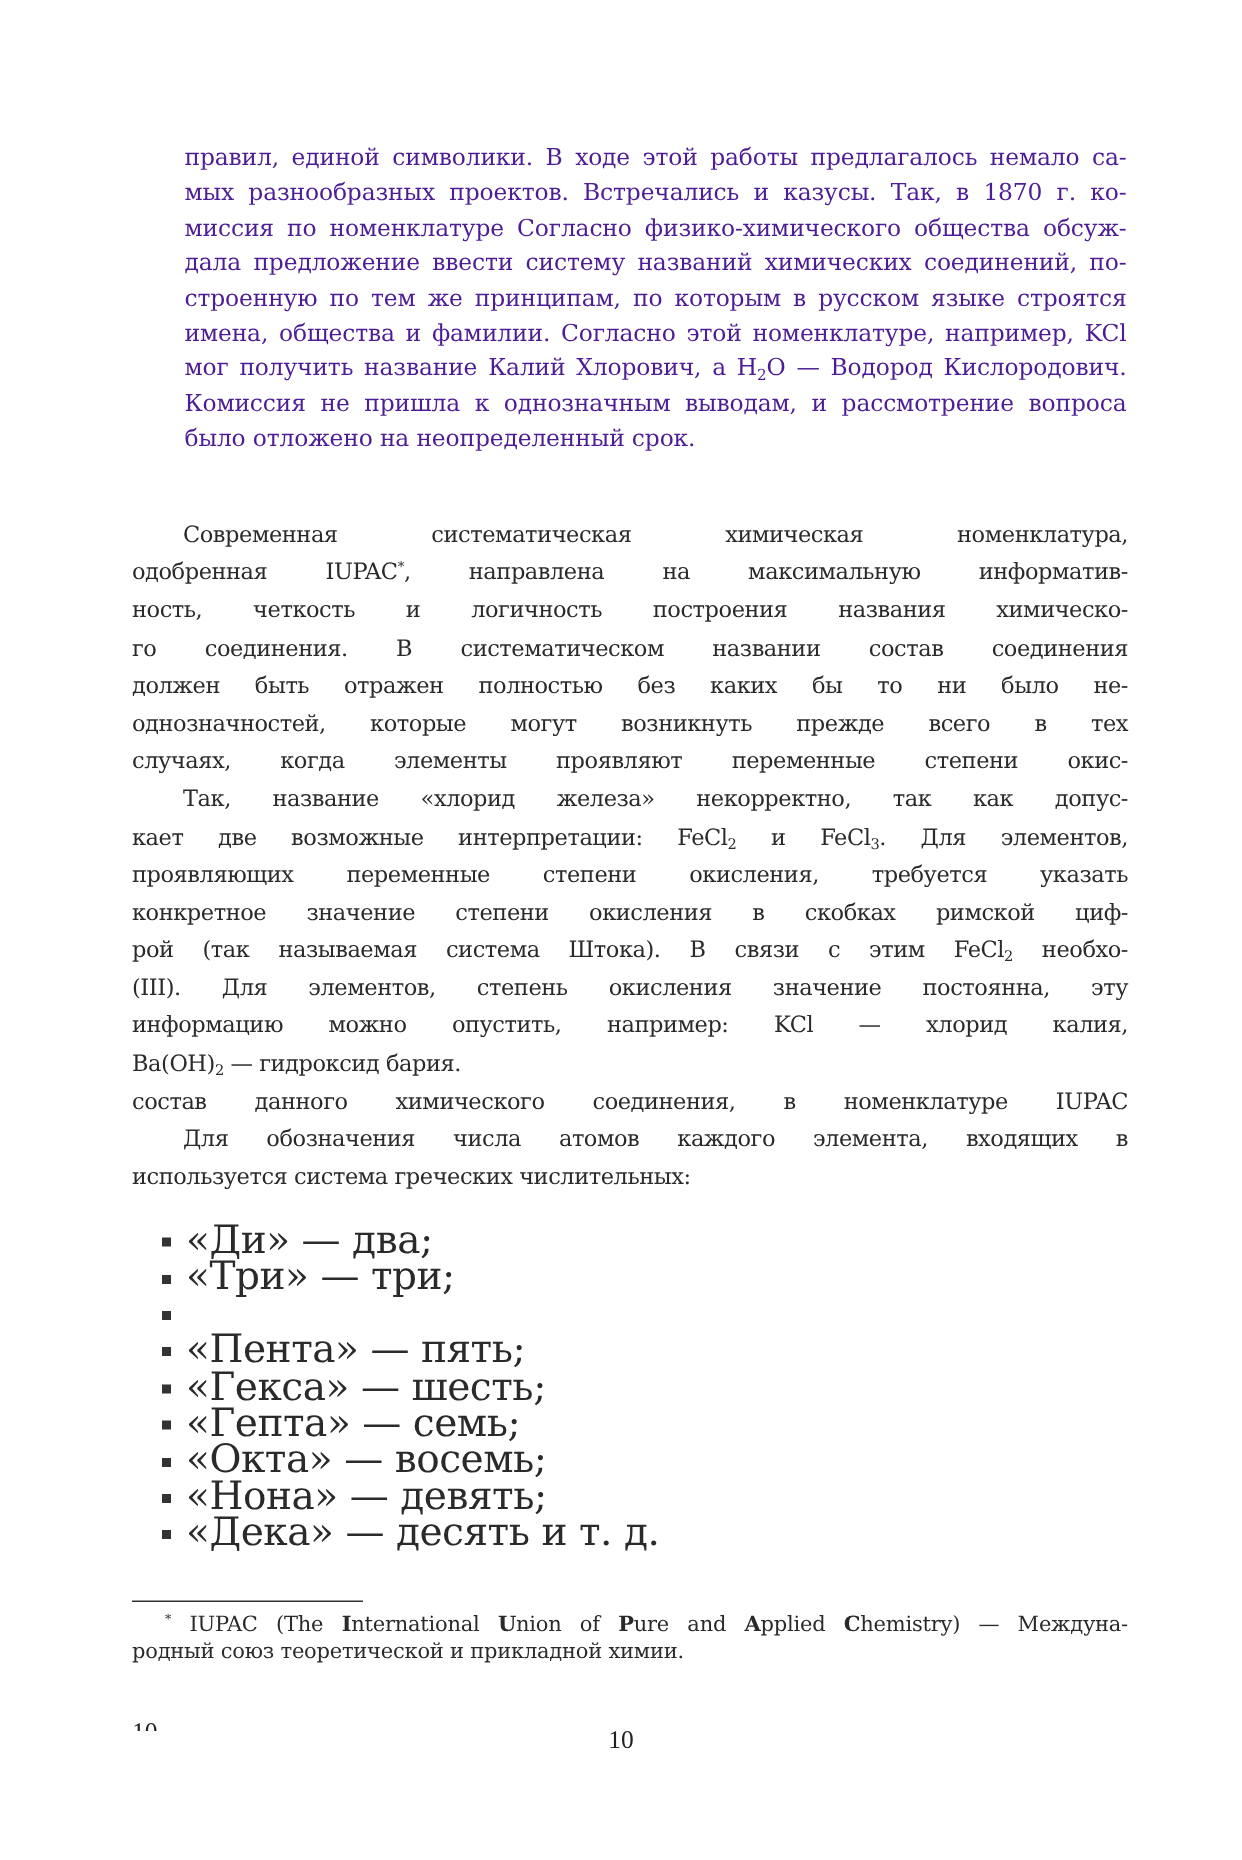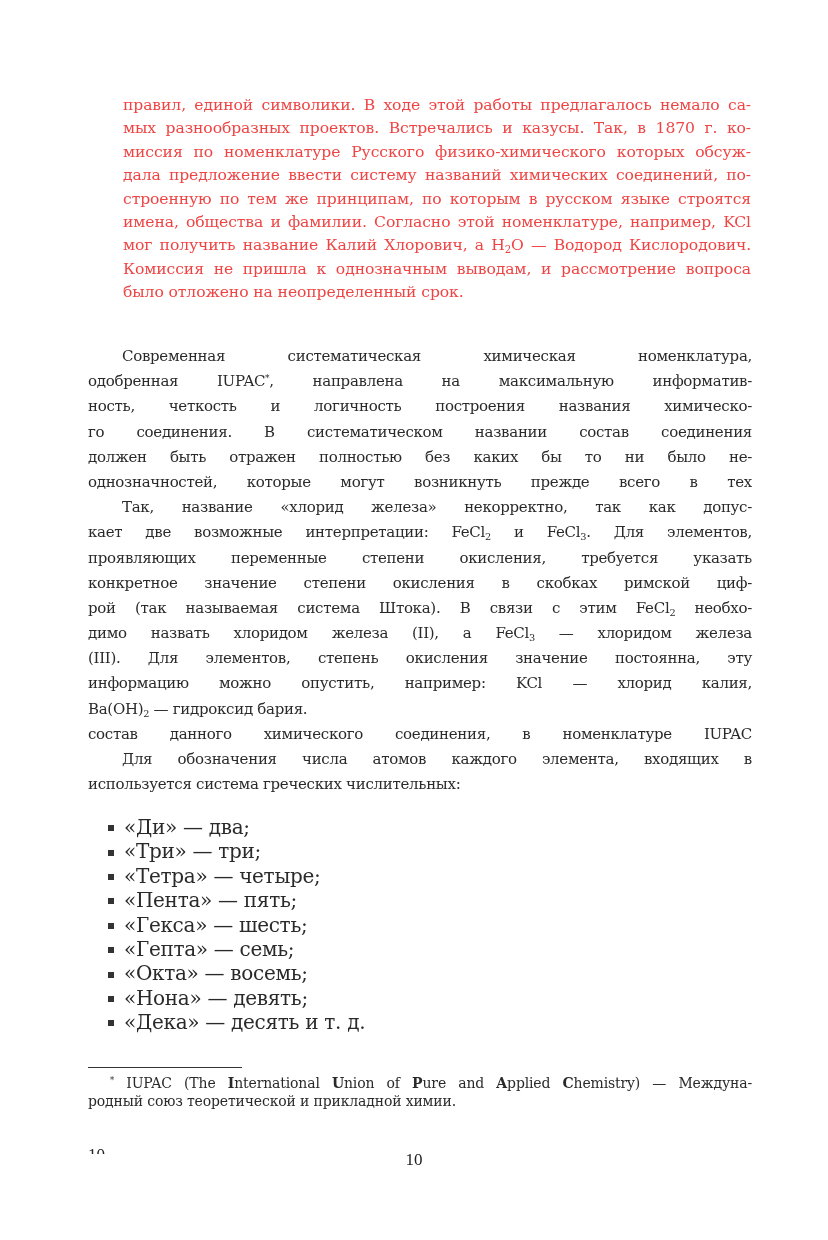--- a/index.html
+++ b/index.html
@@ -24,21 +24,21 @@
     
     .small-block {
       position: absolute;
       left: 123px;
       top: 94px;
       width: 628px;
       font-size: 15.6px;
       line-height: 23.4px;
       text-align: justify;
       letter-spacing: -0.1px;
-      color: #ef4444;
+      color: #4c1d95;
     }
     .small-block .line {
       display: block;
       text-align: justify;
       text-align-last: justify;
       white-space: nowrap;
       height: 23.4px;
     }
     .small-block .line.last { text-align-last: left; }
 
@@ -71,21 +71,21 @@
       font-size: 0.6em;
       vertical-align: 0.6em;
       line-height: 0;
     }
 
     
     .list {
       position: absolute;
       left: 108px;
       top: 815px;
-      font-size: 20px;
+      font-size: 26px;
       line-height: 24.4px;
       color: #2a2a2a;
       letter-spacing: -0.3px;
       margin: 0;
       padding: 0;
       list-style: none;
     }
     .list li {
       display: flex;
       align-items: center;
@@ -152,65 +152,64 @@
     }
   </style>
 </head>
 <body>
 
 <div class="page">
 
   <div class="small-block">
     <span class="line">правил, единой символики. В ходе этой работы предлагалось немало са-</span>
     <span class="line">мых разнообразных проектов. Встречались и казусы. Так, в 1870 г. ко-</span>
-    <span class="line">миссия по номенклатуре Русского физико-химического которых обсуж-</span>
+    <span class="line">миссия по номенклатуре Согласно физико-химического общества обсуж-</span>
     <span class="line">дала предложение ввести систему названий химических соединений, по-</span>
     <span class="line">строенную по тем же принципам, по которым в русском языке строятся</span>
     <span class="line">имена, общества и фамилии. Согласно этой номенклатуре, например, KCl</span>
     <span class="line"><span>мог получить название Калий Хлорович, а H</span><sub>2</sub><span>O — Водород Кислородович.</span></span>
     <span class="line">Комиссия не пришла к однозначным выводам, и рассмотрение вопроса</span>
     <span class="line last">было отложено на неопределенный срок.</span>
   </div>
 
   <div class="main-block">
 
     <span class="line indent">Современная систематическая химическая номенклатура,</span>
     <span class="line"><span>одобренная IUPAC</span><sup>*</sup><span>, направлена на максимальную информатив-</span></span>
     <span class="line">ность, четкость и логичность построения названия химическо-</span>
     <span class="line">го соединения. В систематическом названии состав соединения</span>
     <span class="line">должен быть отражен полностью без каких бы то ни было не-</span>
     <span class="line">однозначностей, которые могут возникнуть прежде всего в тех</span>
+    <span class="line">случаях, когда элементы проявляют переменные степени окис-</span>
 
     <span class="line indent">Так, название «хлорид железа» некорректно, так как допус-</span>
     <span class="line"><span>кает две возможные интерпретации: FeCl</span><sub>2</sub><span> и FeCl</span><sub>3</sub><span>. Для элементов,</span></span>
     <span class="line">проявляющих переменные степени окисления, требуется указать</span>
     <span class="line">конкретное значение степени окисления в скобках римской циф-</span>
     <span class="line"><span>рой (так называемая система Штока). В связи с этим FeCl</span><sub>2</sub><span> необхо-</span></span>
-    <span class="line"><span>димо назвать хлоридом железа (II), а FeCl</span><sub>3</sub><span> — хлоридом железа</span></span>
     <span class="line">(III). Для элементов, степень окисления значение постоянна, эту</span>
     <span class="line">информацию можно опустить, например: KCl — хлорид калия,</span>
     <span class="line last"><span>Ba(OH)</span><sub>2</sub><span> — гидроксид бария.</span></span>
 
     <span class="line">состав данного химического соединения, в номенклатуре IUPAC</span>
     <span class="line indent">Для обозначения числа атомов каждого элемента, входящих в</span>
     <span class="line last">используется система греческих числительных:</span>
   </div>
 
   <ul class="list">
     <li>
         <span class="bullet"></span>
         <span>«Ди» — два;</span>
       </li>
     <li>
         <span class="bullet"></span>
         <span>«Три» — три;</span>
       </li>
     <li>
         <span class="bullet"></span>
-        <span>«Тетра» — четыре;</span>
       </li>
     <li>
         <span class="bullet"></span>
         <span>«Пента» — пять;</span>
       </li>
     <li>
         <span class="bullet"></span>
         <span>«Гекса» — шесть;</span>
       </li>
     <li>

